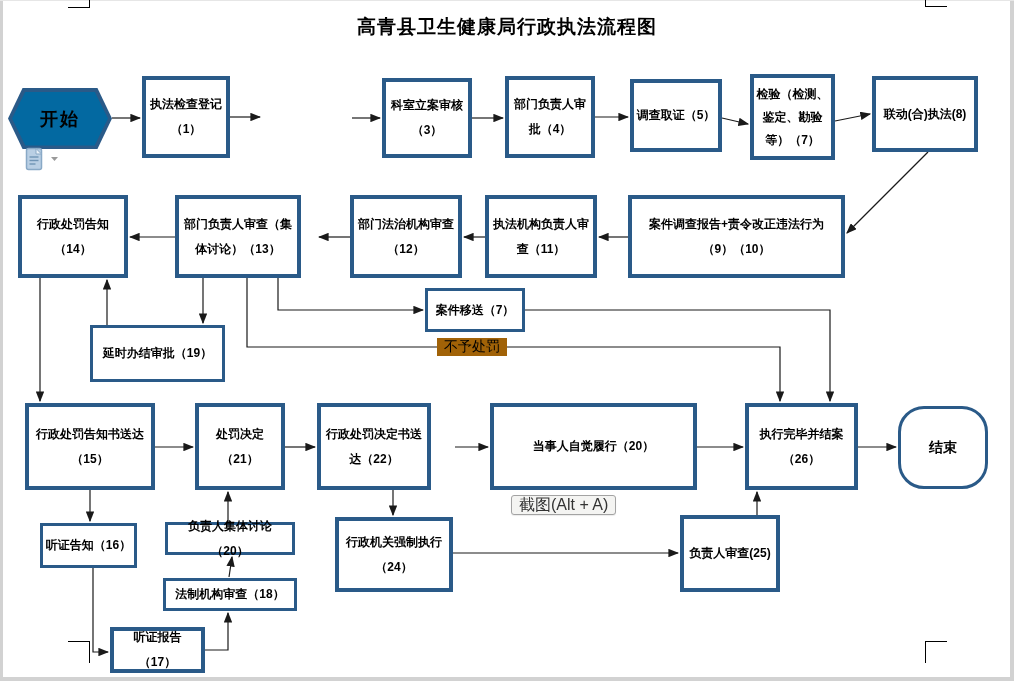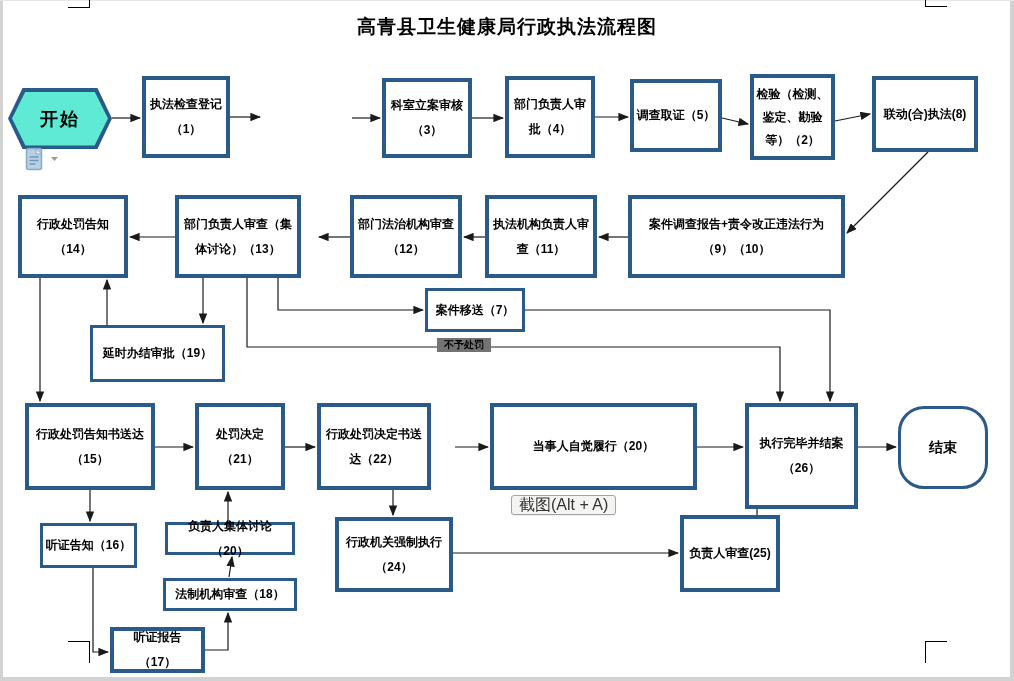--- a/index.html
+++ b/index.html
@@ -16,30 +16,30 @@
     border:4px solid var(--node-border,#2a5a88);
     display:flex;align-items:center;justify-content:center;text-align:center;
     font-weight:bold;font-size:12px;line-height:25px;padding:1px 2px;
     color:var(--node-text,#000);
   }
   .node.thin{border-width:3px;}
   .terminator{border-width:3.5px;border-radius:26px;font-size:14px;}
   
   .hex{position:absolute;background:var(--node-border,#2a5a88);
        clip-path:polygon(0 50%,14% 0,86% 0,100% 50%,86% 100%,14% 100%);}
-  .hex-inner{position:absolute;left:4px;top:3.5px;right:4px;bottom:3.5px;background:#5eead4;
+  .hex-inner{position:absolute;left:4px;top:3.5px;right:4px;bottom:3.5px;background:#0369a1;
        clip-path:polygon(0 50%,14% 0,86% 0,100% 50%,86% 100%,14% 100%);
        display:flex;align-items:center;justify-content:center;
        font-weight:bold;font-size:18px;letter-spacing:2px;}
   
   #wires{position:absolute;left:0;top:0;}
   #wires .edge{stroke:var(--connector,#000);stroke-width:1.2;fill:none;}
   #wires .arw{fill:var(--connector,#000);}
   .edge-label{
-    position:absolute;background:#737373;padding:0 7px;font-weight:bold;font-size:10px;
+    position:absolute;background:#a16207;padding:0 7px;font-weight:normal;font-size:14px;
     white-space:nowrap;
   }
   .doc-title{
     position:absolute;left:0;right:0;top:14px;text-align:center;
     font-family:"Liberation Serif","DejaVu Serif",serif;
     font-size:19px;font-weight:700;letter-spacing:1px;
   }
   .tooltip{
     position:absolute;left:511px;top:495px;height:18px;line-height:18px;
     background:var(--tooltip-bg,#f4f4f2);border:1px solid var(--tooltip-border,#a3a3a3);
@@ -115,37 +115,37 @@
 
   <div class="hex" style="left:8px;top:88px;width:104px;height:61px">
     <div class="hex-inner">开始</div>
   </div>
   <div class="node terminator" style="left:898px;top:406px;width:90px;height:83px">结束</div>
 
   <div class="node" style="left:142px;top:76px;width:88px;height:82px">执法检查登记（1）</div>
   <div class="node" style="left:382px;top:78px;width:90px;height:80px">科室立案审核（3）</div>
   <div class="node" style="left:505px;top:76px;width:90px;height:82px">部门负责人审批（4）</div>
   <div class="node" style="left:630px;top:79px;width:92px;height:73px">调查取证（5）</div>
-  <div class="node" style="left:750px;top:74px;width:85px;height:86px;line-height:23px">检验（检测、鉴定、勘验等）（2）</div>
+  <div class="node" style="left:750px;top:74px;width:85px;height:86px;line-height:23px">检验（检测、鉴定、勘验等）（7）</div>
   <div class="node" style="left:872px;top:76px;width:106px;height:76px">联动(合)执法(8)</div>
 
   <div class="node" style="left:628px;top:195px;width:217px;height:83px">案件调查报告+责令改正违法行为（9）（10）</div>
   <div class="node" style="left:485px;top:195px;width:112px;height:83px">执法机构负责人审查（11）</div>
   <div class="node" style="left:350px;top:195px;width:112px;height:83px">部门法治机构审查（12）</div>
   <div class="node" style="left:175px;top:195px;width:126px;height:83px">部门负责人审查（集体讨论）（13）</div>
   <div class="node" style="left:18px;top:195px;width:110px;height:83px">行政处罚告知（14）</div>
 
   <div class="node thin" style="left:425px;top:288px;width:100px;height:44px">案件移送（7）</div>
   <div class="node thin" style="left:90px;top:325px;width:135px;height:57px">延时办结审批（19）</div>
 
   <div class="node" style="left:25px;top:403px;width:130px;height:87px">行政处罚告知书送达（15）</div>
   <div class="node" style="left:195px;top:403px;width:90px;height:87px">处罚决定（21）</div>
   <div class="node" style="left:317px;top:403px;width:114px;height:87px">行政处罚决定书送达（22）</div>
   <div class="node" style="left:490px;top:403px;width:207px;height:87px">当事人自觉履行（20）</div>
-  <div class="node" style="left:745px;top:403px;width:113px;height:106px">执行完毕并结案（26）</div>
+  <div class="node" style="left:745px;top:403px;width:113px;height:87px">执行完毕并结案（26）</div>
 
   <div class="node thin" style="left:40px;top:523px;width:97px;height:45px">听证告知（16）</div>
   <div class="node thin" style="left:165px;top:522px;width:130px;height:33px">负责人集体讨论（20）</div>
   <div class="node thin" style="left:163px;top:578px;width:134px;height:33px">法制机构审查（18）</div>
   <div class="node" style="left:110px;top:627px;width:95px;height:46px">听证报告（17）</div>
   <div class="node" style="left:335px;top:517px;width:118px;height:75px">行政机关强制执行（24）</div>
   <div class="node" style="left:680px;top:515px;width:100px;height:77px">负责人审查(25)</div>
 
   <div class="tooltip">截图(Alt + A)</div>
 

